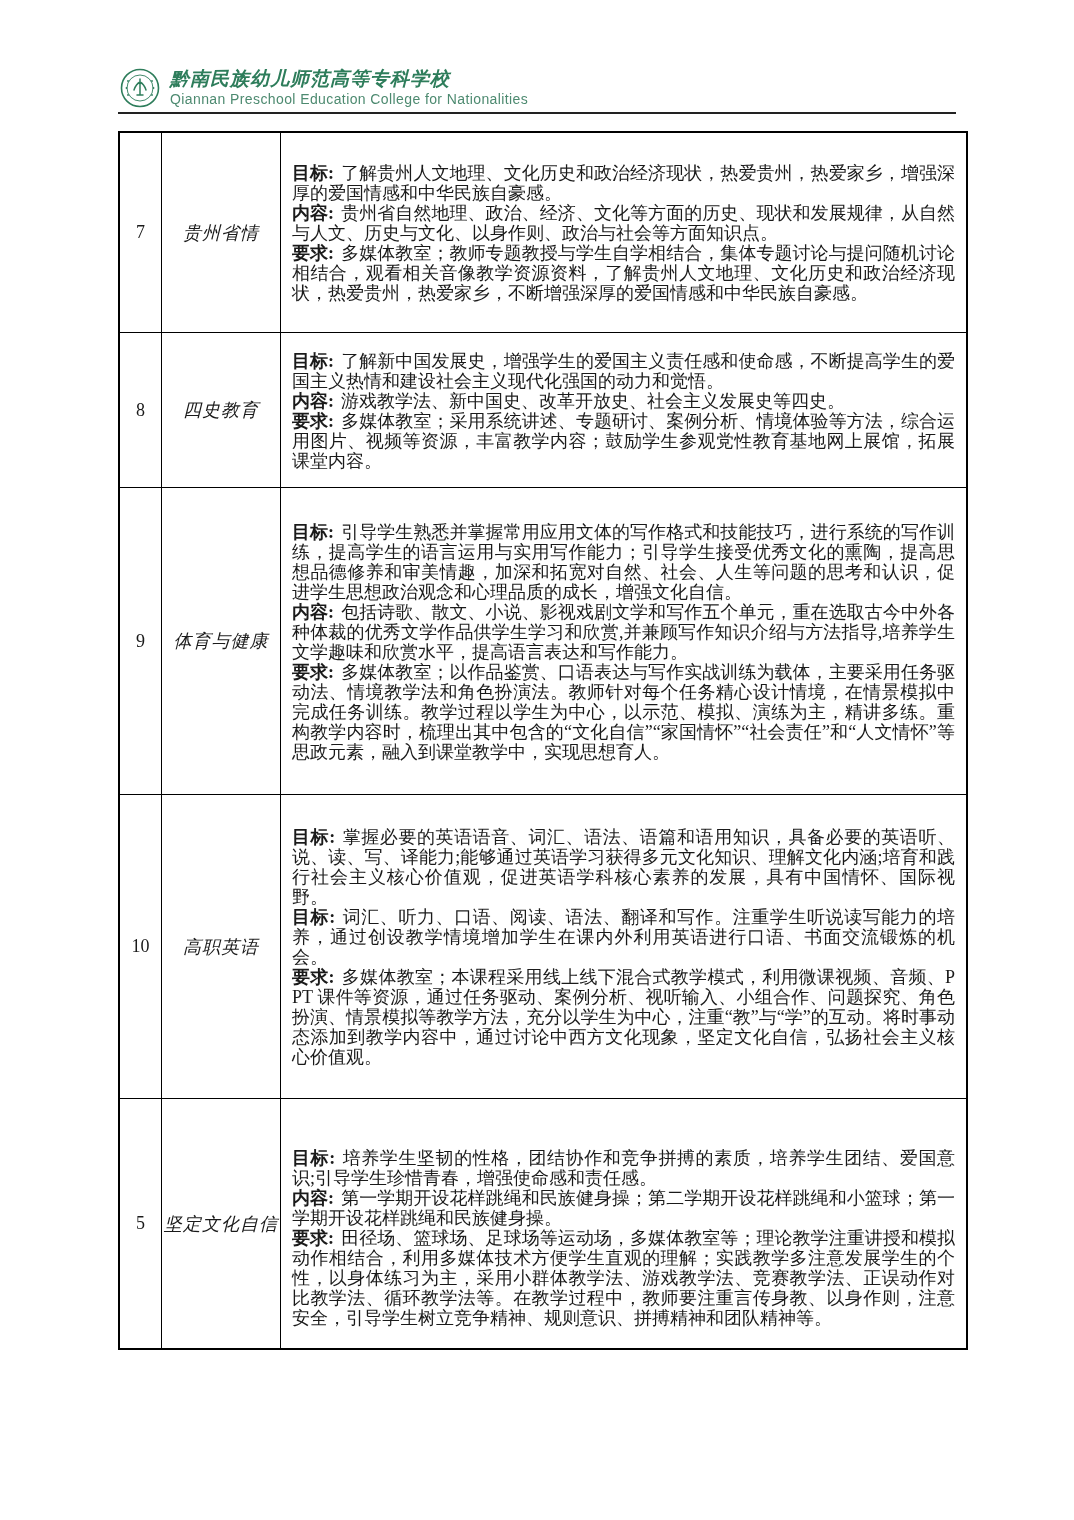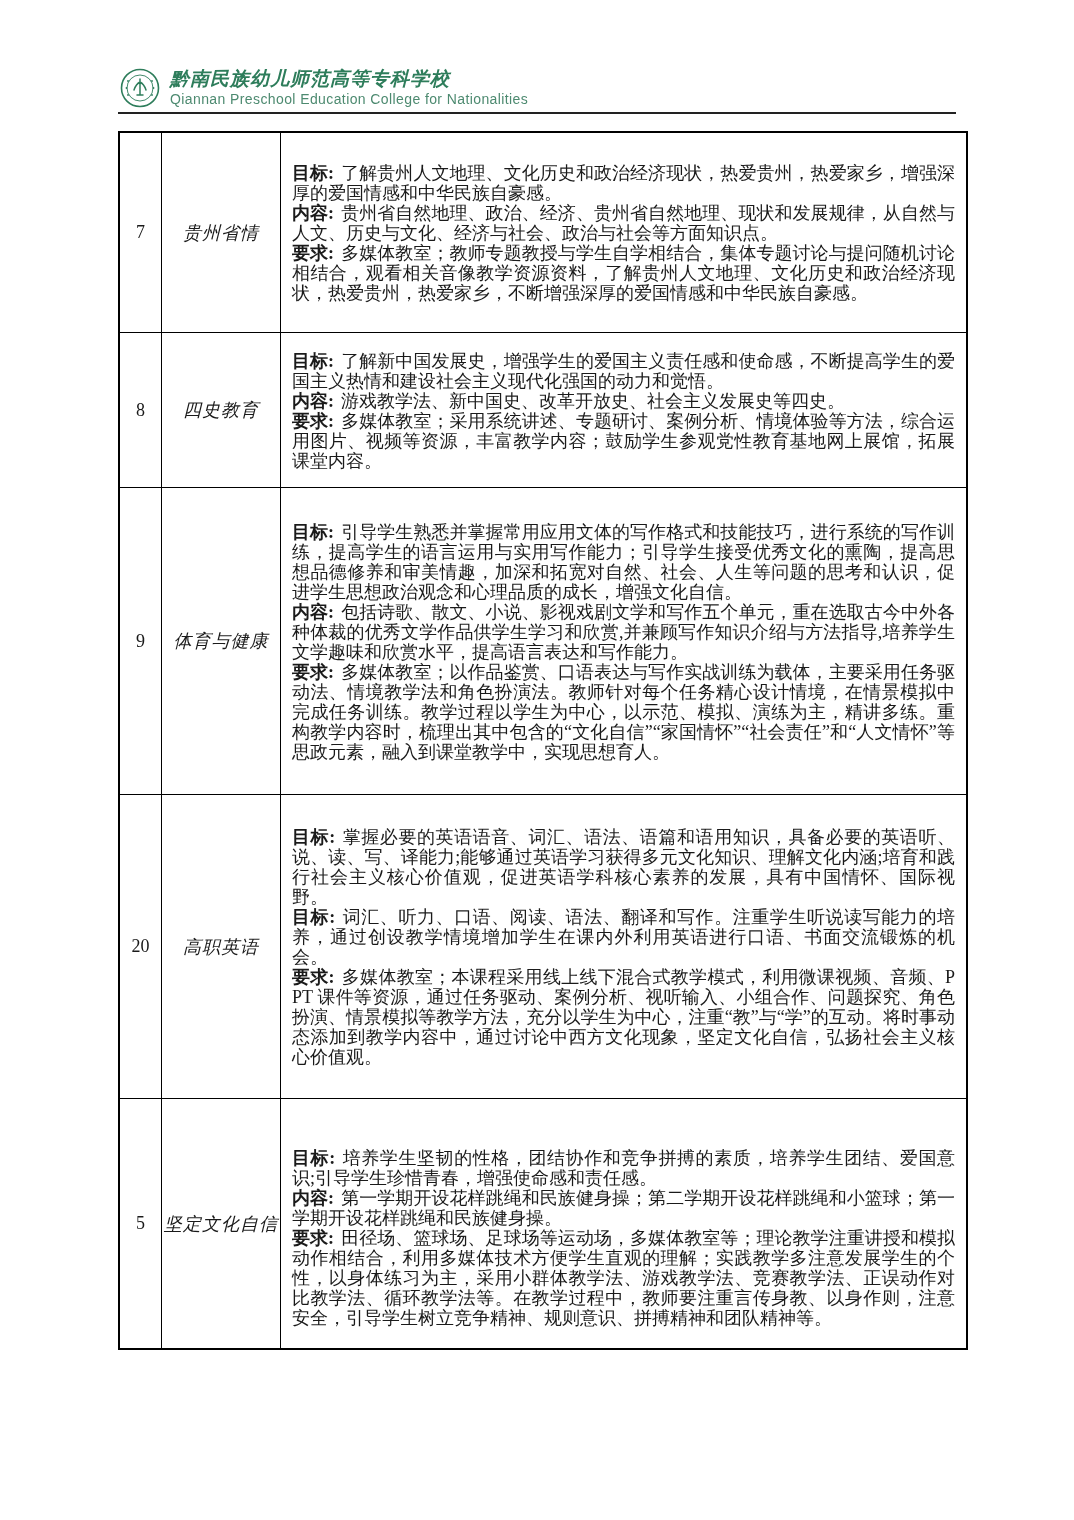--- a/index.html
+++ b/index.html
@@ -91,21 +91,21 @@
 
   <table class="course-table">
     <tbody>
 
       <tr class="r7">
         <td class="col-num">7</td>
         <td class="col-course">贵州省情</td>
         <td class="col-desc">
           <div class="desc-inner">
             <p><b>目标:</b><span>了解贵州人文地理、文化历史和政治经济现状，热爱贵州，热爱家乡，增强深厚的爱国情感和中华民族自豪感。</span></p>
-            <p><b>内容:</b><span>贵州省自然地理、政治、经济、贵州省自然地理、现状和发展规律，从自然与人文、历史与文化、经济与社会、政治与社会等方面知识点。</span></p>
+            <p><b>内容:</b><span>贵州省自然地理、政治、经济、文化等方面的历史、现状和发展规律，从自然与人文、历史与文化、以身作则、政治与社会等方面知识点。</span></p>
             <p><b>要求:</b><span>多媒体教室；教师专题教授与学生自学相结合，集体专题讨论与提问随机讨论相结合，观看相关音像教学资源资料，了解贵州人文地理、文化历史和政治经济现状，热爱贵州，热爱家乡，不断增强深厚的爱国情感和中华民族自豪感。</span></p>
           </div>
         </td>
       </tr>
 
       <tr class="r8">
         <td class="col-num">8</td>
         <td class="col-course">四史教育</td>
         <td class="col-desc">
           <div class="desc-inner">
@@ -122,21 +122,21 @@
         <td class="col-desc">
           <div class="desc-inner">
             <p><b>目标:</b><span>引导学生熟悉并掌握常用应用文体的写作格式和技能技巧，进行系统的写作训练，提高学生的语言运用与实用写作能力；引导学生接受优秀文化的熏陶，提高思想品德修养和审美情趣，加深和拓宽对自然、社会、人生等问题的思考和认识，促进学生思想政治观念和心理品质的成长，增强文化自信。</span></p>
             <p><b>内容:</b><span>包括诗歌、散文、小说、影视戏剧文学和写作五个单元，重在选取古今中外各种体裁的优秀文学作品供学生学习和欣赏,并兼顾写作知识介绍与方法指导,培养学生文学趣味和欣赏水平，提高语言表达和写作能力。</span></p>
             <p><b>要求:</b><span>多媒体教室；以作品鉴赏、口语表达与写作实战训练为载体，主要采用任务驱动法、情境教学法和角色扮演法。教师针对每个任务精心设计情境，在情景模拟中完成任务训练。教学过程以学生为中心，以示范、模拟、演练为主，精讲多练。重构教学内容时，梳理出其中包含的“文化自信”“家国情怀”“社会责任”和“人文情怀”等思政元素，融入到课堂教学中，实现思想育人。</span></p>
           </div>
         </td>
       </tr>
 
       <tr class="r10">
-        <td class="col-num">20</td>
+        <td class="col-num">10</td>
         <td class="col-course">高职英语</td>
         <td class="col-desc">
           <div class="desc-inner">
             <p><b>目标:</b><span>掌握必要的英语语音、词汇、语法、语篇和语用知识，具备必要的英语听、说、读、写、译能力;能够通过英语学习获得多元文化知识、理解文化内涵;培育和践行社会主义核心价值观，促进英语学科核心素养的发展，具有中国情怀、国际视野。</span></p>
             <p><b>目标:</b><span>词汇、听力、口语、阅读、语法、翻译和写作。注重学生听说读写能力的培养，通过创设教学情境增加学生在课内外利用英语进行口语、书面交流锻炼的机会。</span></p>
             <p><b>要求:</b><span>多媒体教室；本课程采用线上线下混合式教学模式，利用微课视频、音频、PPT 课件等资源，通过任务驱动、案例分析、视听输入、小组合作、问题探究、角色扮演、情景模拟等教学方法，充分以学生为中心，注重“教”与“学”的互动。将时事动态添加到教学内容中，通过讨论中西方文化现象，坚定文化自信，弘扬社会主义核心价值观。</span></p>
           </div>
         </td>
       </tr>
 

